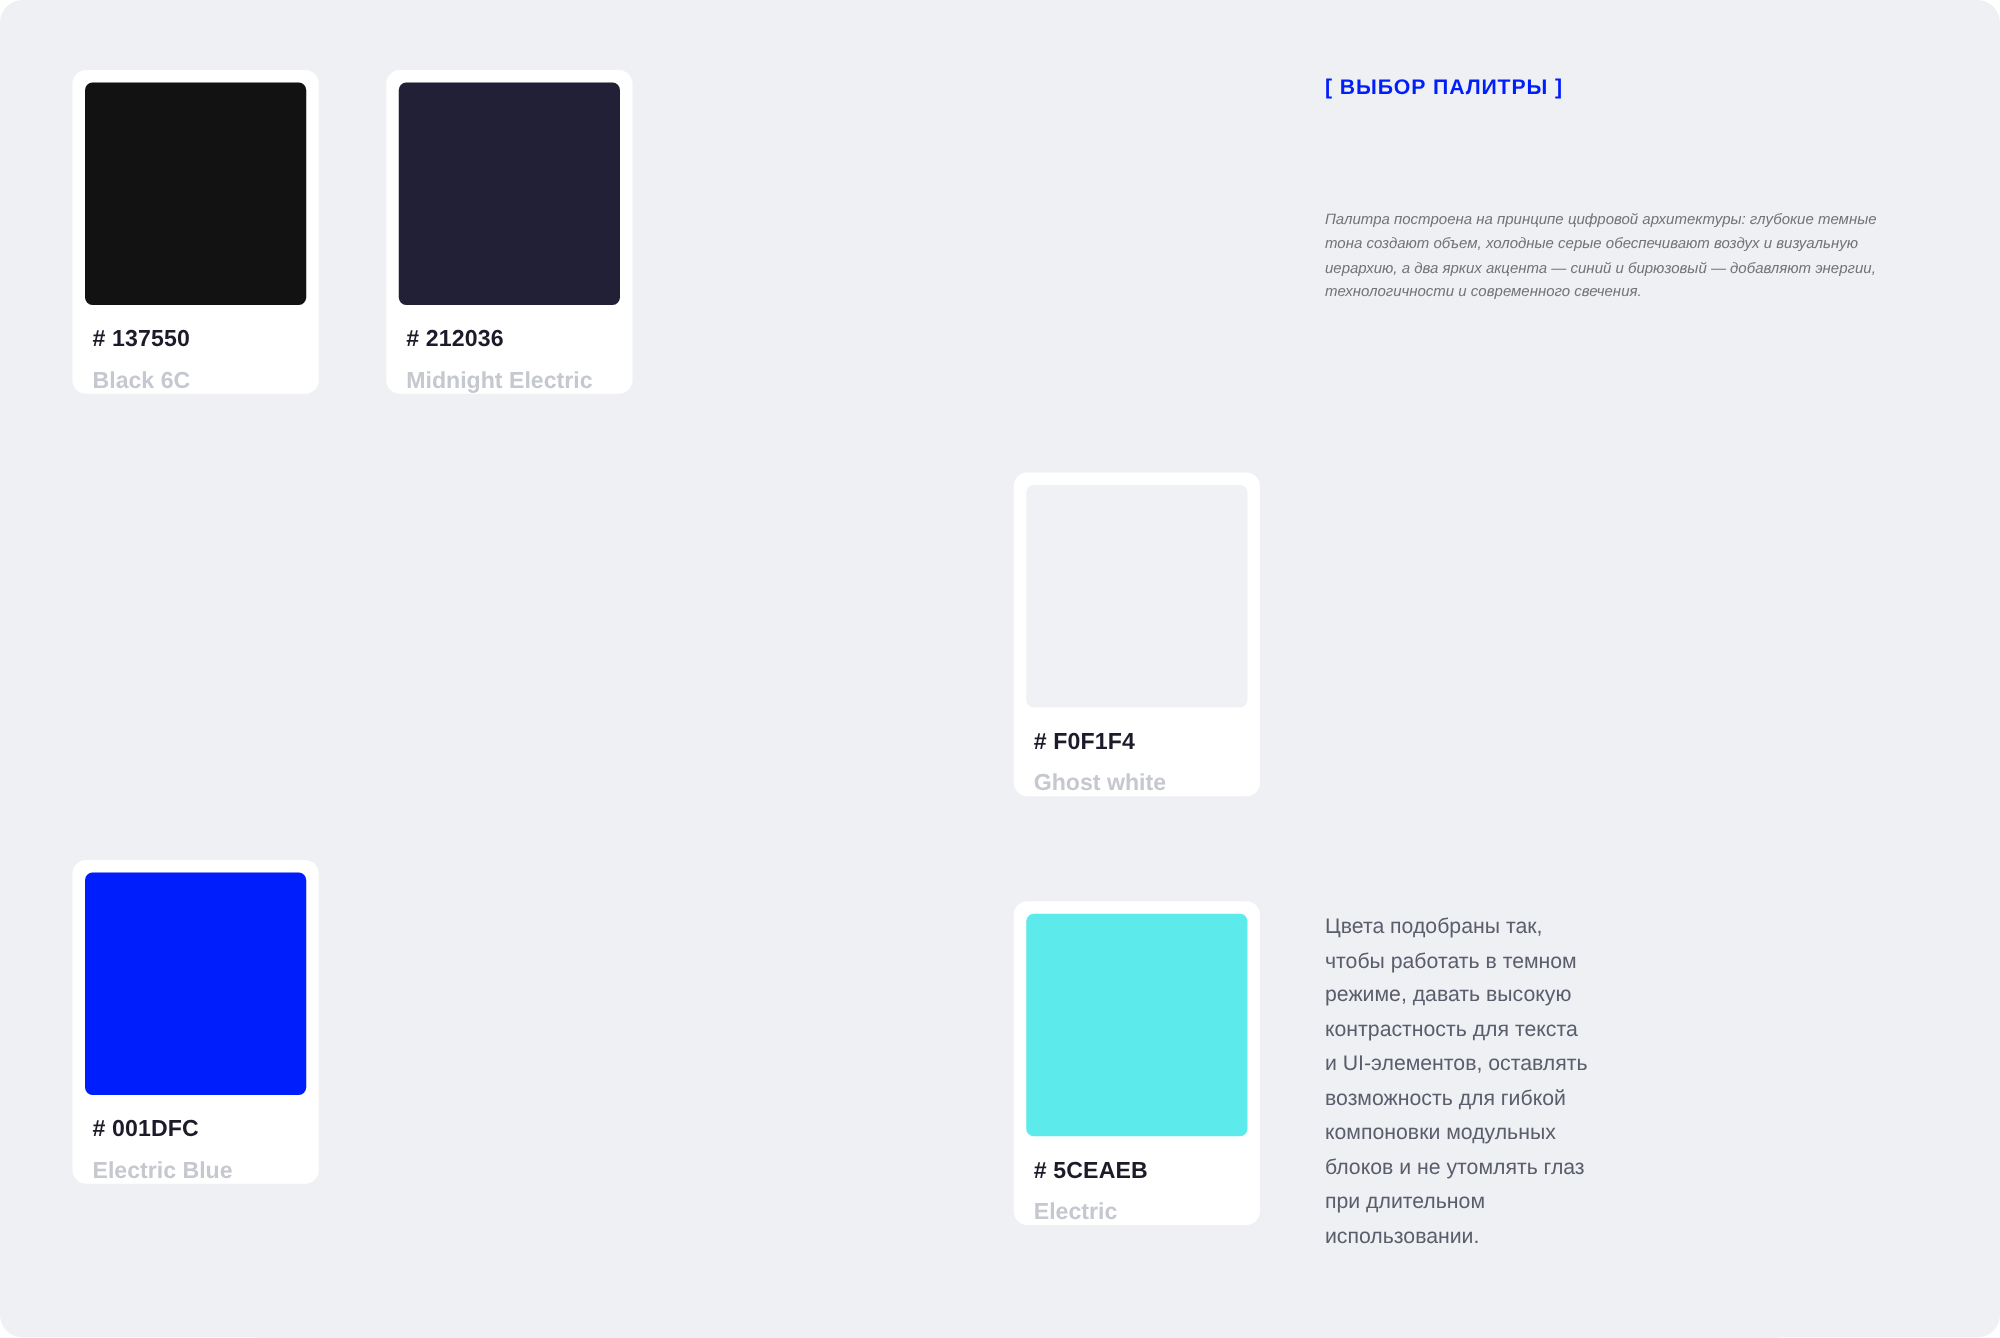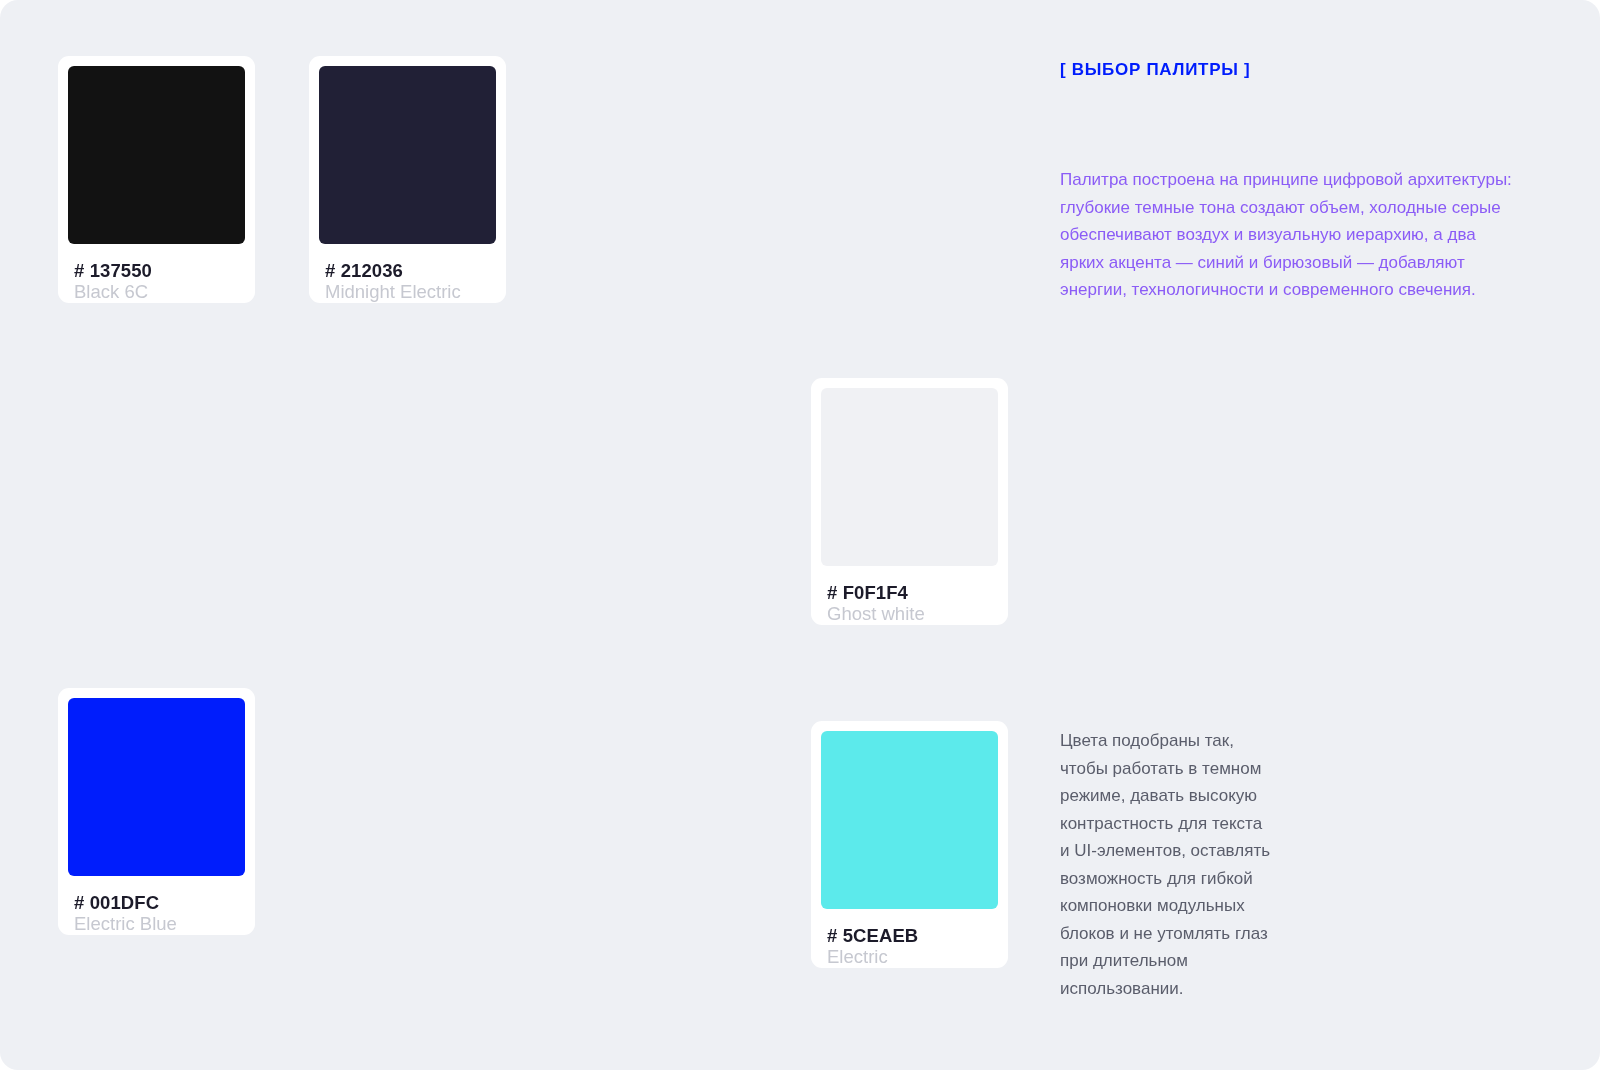--- a/index.html
+++ b/index.html
@@ -43,24 +43,24 @@
   .hex {
     font-size: 18.5px;
     font-weight: bold;
     color: #1c1b2a;
     letter-spacing: 0.1px;
     line-height: 1.15;
     white-space: nowrap;
   }
   .cname {
     font-size: 18.5px;
-    font-weight: normal;
+    font-weight: bold;
     color: #c6c8d0;
     line-height: 1.15;
-    margin-top: 0;
+    margin-top: 12px;
     white-space: nowrap;
   }
 
   
   .card-0 { left: 58px;  top: 56px;  width: 197px; }
   .card-0 .chip { height: 178px; }
   .card-1 { left: 309px; top: 56px;  width: 197px; }
   .card-1 .chip { height: 178px; }
 
   
@@ -84,23 +84,24 @@
     font-weight: bold;
     letter-spacing: 0.7px;
     color: #001DFC;
     white-space: nowrap;
   }
   .para-top {
     position: absolute;
     left: 1060px;
     top: 166px;
     width: 452px;
-    font-size: 17px;
+    font-size: 12px;
     line-height: 1.62;
-    color: #8b5cf6;
+    color: #737373;
+    font-style: italic;
   }
   .para-bottom {
     position: absolute;
     left: 1060px;
     top: 727px;
     width: 216px;
     font-size: 17px;
     line-height: 1.62;
     color: #5a5d6b;
   }

